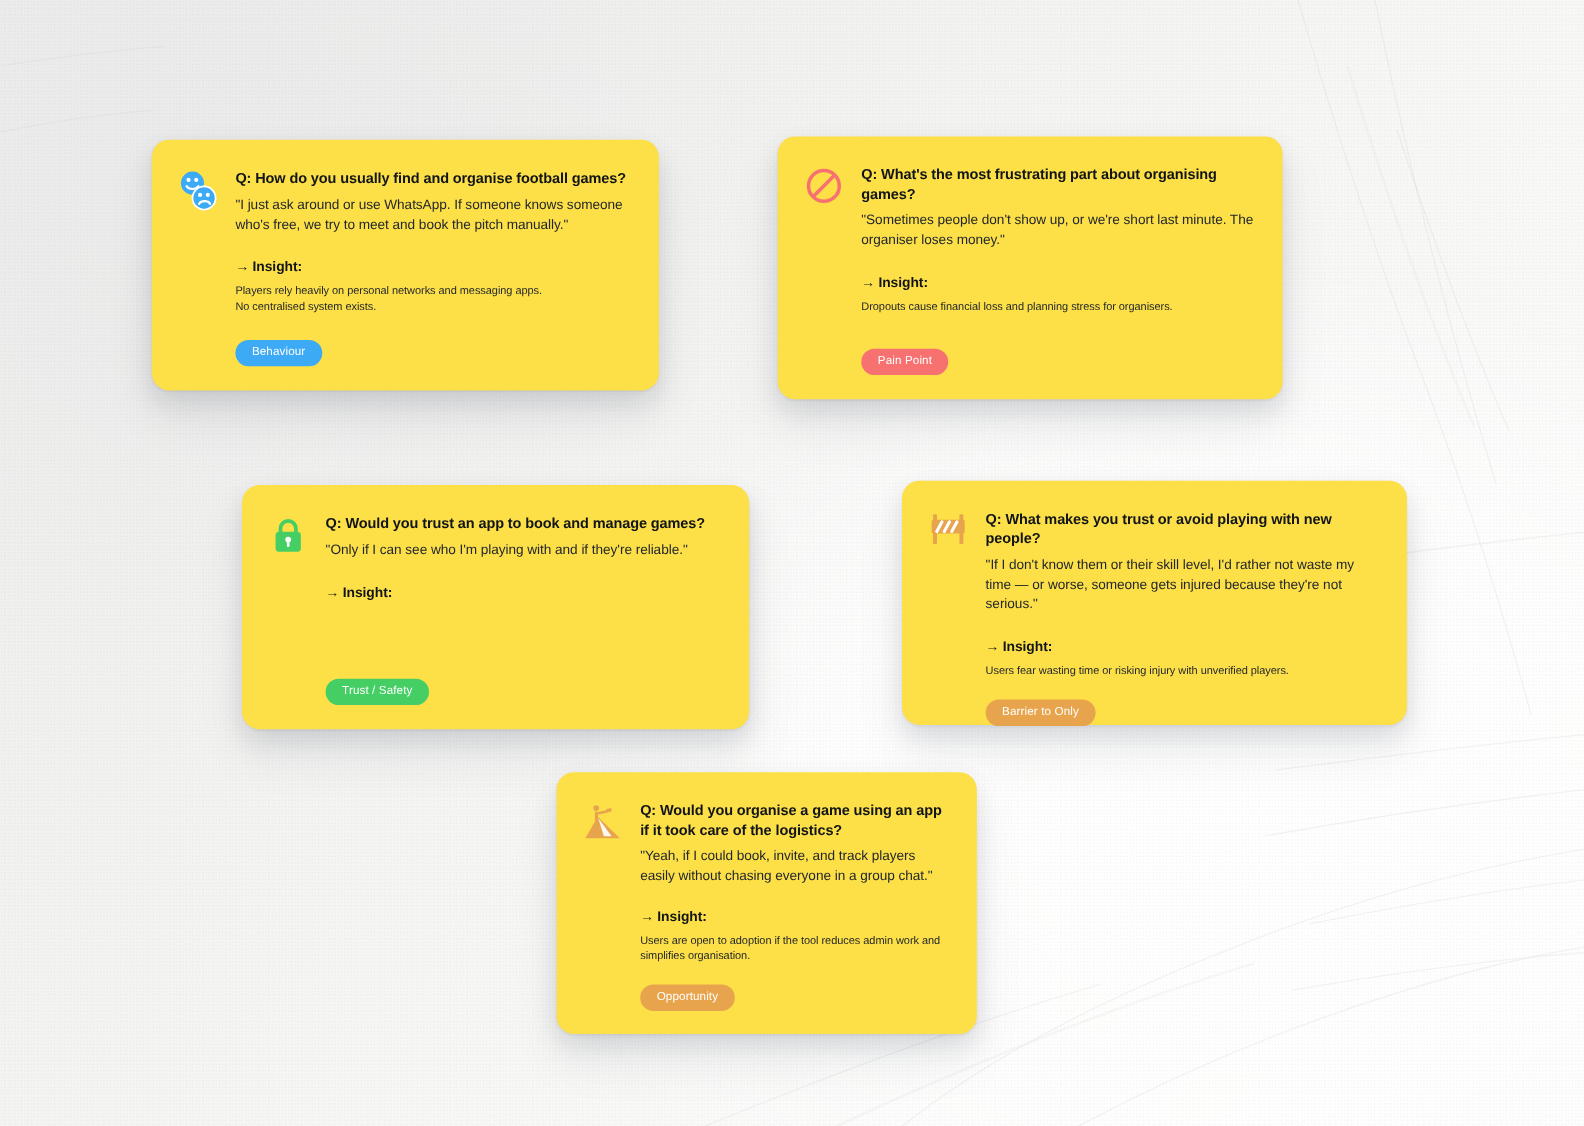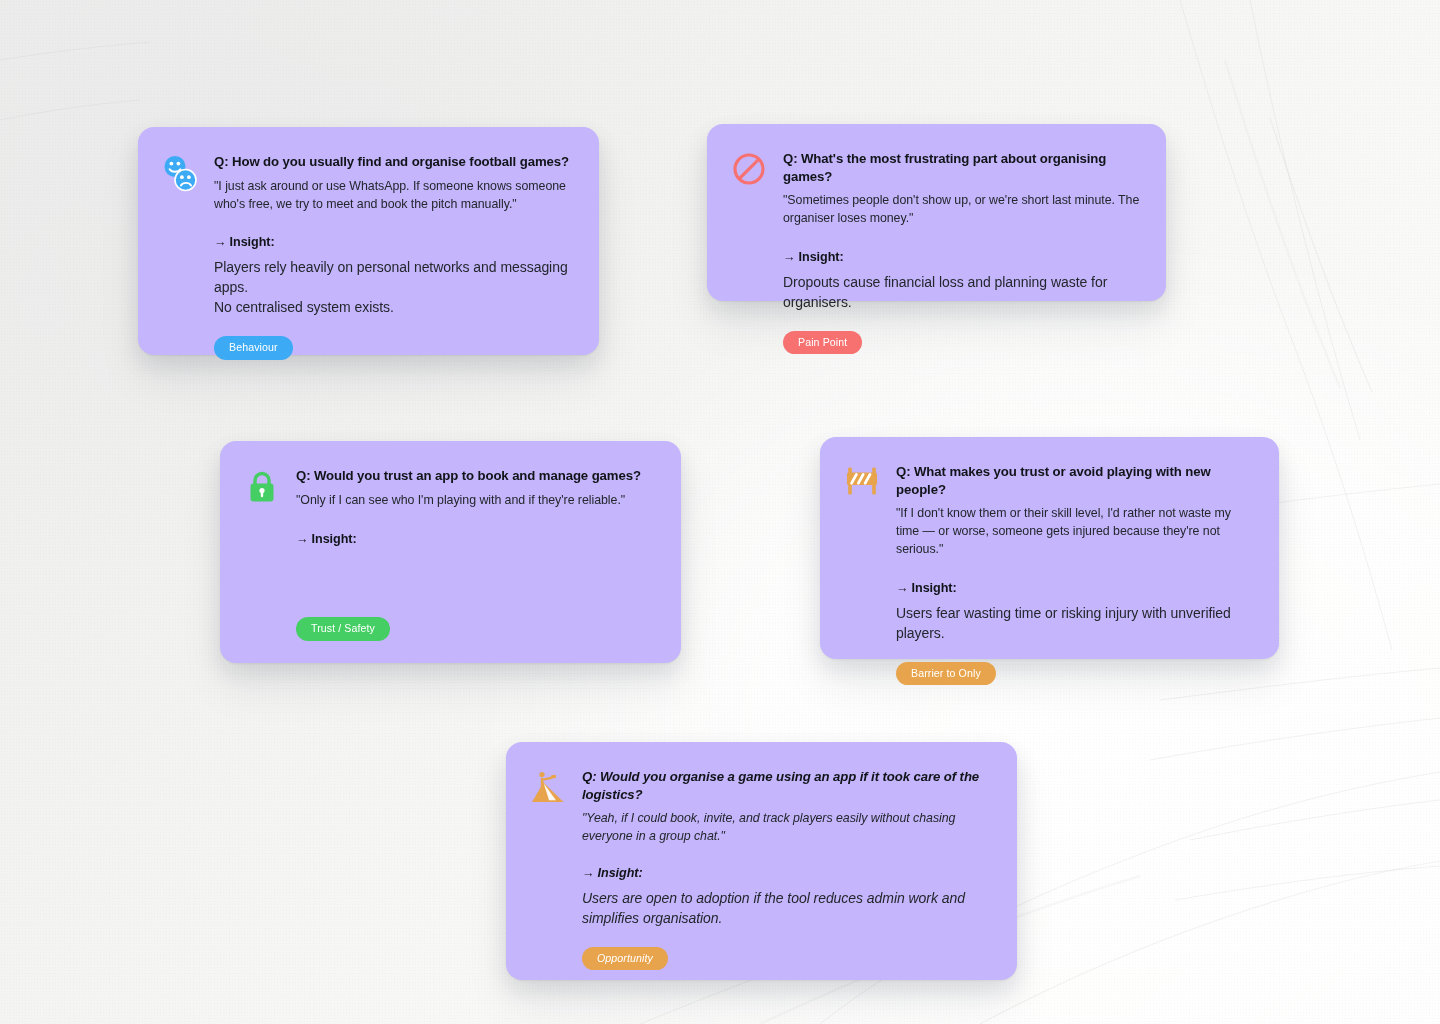--- a/index.html
+++ b/index.html
@@ -44,21 +44,21 @@
     position: absolute;
     inset: 0;
     pointer-events: none;
     opacity: .55;
   }
   #creases svg { display:block; width:1440px; height:1024px; }
 
   
   .card {
     position: absolute;
-    background: #c4b5fd;
+    background: #fde047;
     border-radius: 16px;
     box-shadow:
       0 1px 2px rgba(17,24,39,.05),
       0 10px 22px rgba(17,24,39,.10),
       0 24px 46px rgba(17,24,39,.07);
     display: flex;
     padding: 26px 24px 22px 22px;
     gap: 14px;
   }
 
@@ -101,21 +101,21 @@
     font-size: 12.6px;
     font-weight: 700;
     color: #111418;
     margin-top: 22px;
     margin-bottom: 9px;
     letter-spacing: -0.05px;
   }
   .insight-label .arrow { font-weight: 700; margin-right: 3px; }
 
   .insight-text {
-    font-size: 14px;
+    font-size: 10px;
     font-weight: 400;
     line-height: 1.42;
     color: #23272c;
     letter-spacing: -0.05px;
     white-space: pre-line;
   }
 
   .badge-row {
     margin-top: auto;
     padding-top: 18px;
@@ -131,24 +131,24 @@
     font-weight: 500;
     letter-spacing: .1px;
     padding: 6px 15px 7px;
     line-height: 1;
     white-space: nowrap;
     user-select: none;
   }
 
   
   #card-0 { left: 138px;  top: 127px; width: 461px;  height: 228px; }
-  #card-1 { left: 707px;  top: 124px; width: 459px;  height: 177px; }
+  #card-1 { left: 707px;  top: 124px; width: 459px;  height: 239px; }
   #card-2 { left: 220px;  top: 441px; width: 461px;  height: 222px; }
   #card-3 { left: 820px;  top: 437px; width: 459px;  height: 222px; }
-  #card-4 { left: 506px;  top: 742px; width: 511px;  height: 238px; font-style: italic; }
+  #card-4 { left: 506px;  top: 702px; width: 382px;  height: 238px; }
 
   #card-4 .insight-label { margin-top: 20px; }
 </style>
 </head>
 <body>
 
 <div id="canvas">
   <div id="grain"></div>
   <div id="creases">
     <svg viewBox="0 0 1440 1024" xmlns="http://www.w3.org/2000/svg">
@@ -208,21 +208,21 @@
   <div class="card-icon">
     <svg width="34" height="34" viewBox="0 0 34 34" xmlns="http://www.w3.org/2000/svg">
       <circle cx="17" cy="17" r="14" fill="none" stroke="#F87171" stroke-width="3.2"></circle>
       <line x1="7.6" y1="26.4" x2="26.4" y2="7.6" stroke="#F87171" stroke-width="3.2" stroke-linecap="round"></line>
     </svg>
   </div>
   <div class="card-body">
     <div class="q">Q: What's the most frustrating part about organising games?</div>
     <div class="quote">"Sometimes people don't show up, or we're short last minute. The organiser loses money."</div>
     <div class="insight-label"><span class="arrow">→</span><span>Insight:</span></div>
-    <div class="insight-text">Dropouts cause financial loss and planning waste for organisers.</div>
+    <div class="insight-text">Dropouts cause financial loss and planning stress for organisers.</div>
     <div class="badge-row">
       <span class="badge" style="background:#F87171">Pain Point</span>
     </div>
   </div>
 </div>
 
 <div class="card" id="card-2">
   <div class="card-icon">
     <svg width="30" height="36" viewBox="0 0 30 36" xmlns="http://www.w3.org/2000/svg">
       <path d="M8 15 V11.5 a7 7 0 0 1 14 0 V15" fill="none" stroke="#45CE63" stroke-width="3.4" stroke-linecap="round"></path>

